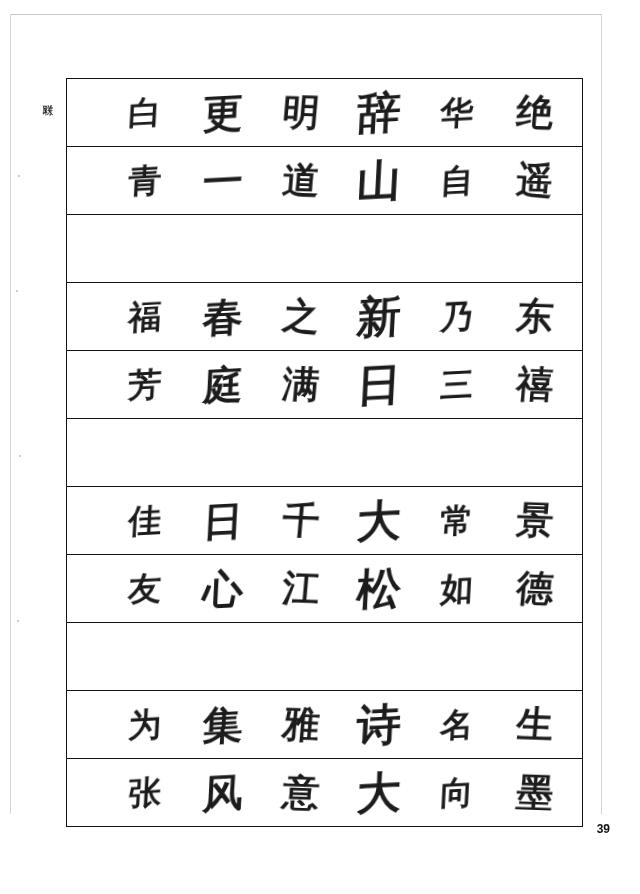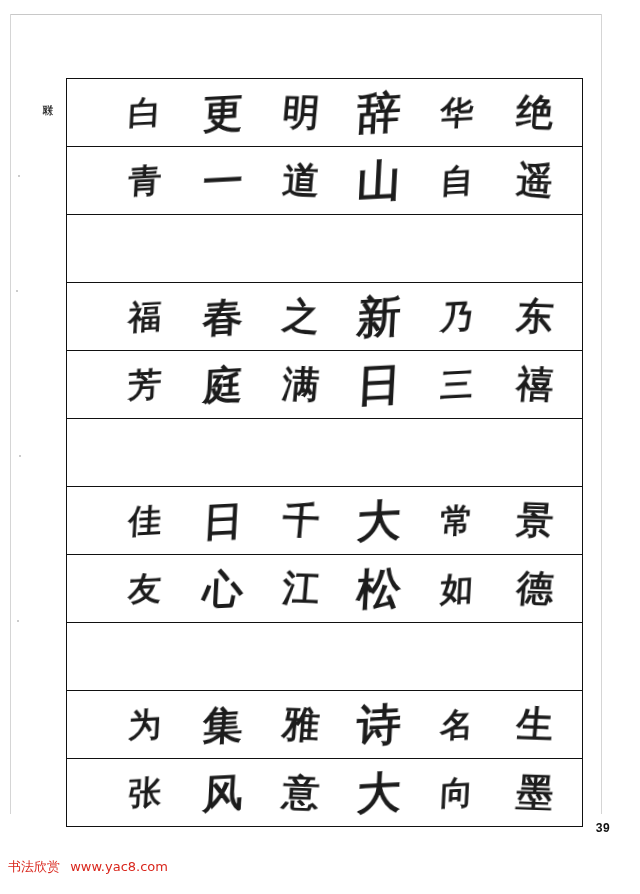--- a/index.html
+++ b/index.html
@@ -113,21 +113,21 @@
   .glyph.big { font-size: 44px; }
 
   
   .page-number {
     position: absolute;
     right: 30px;
     top: 822px;
     font-size: 12px;
     font-weight: 700;
     color: #111111;
-    font-family: Liberation Mono, monospace;
+    font-family: Liberation Sans, sans-serif;
   }
 
   
   .credit {
     position: absolute;
     left: 8px;
     top: 858px;
     font-size: 13px;
     color: #d9261c;
     font-family: "DejaVu Sans", sans-serif;
@@ -242,18 +242,14 @@
           <span class="glyph big">大</span>
           <span class="glyph alt">意</span>
           <span class="glyph">风</span>
           <span class="glyph small">张</span>
         </div>
       </div>
     </div>
 
   <div class="page-number">39</div>
 
-  <div class="credit">
-    <span class="cn">书法欣赏</span>
-    <span class="url">www.yac8.com</span>
-  </div>
 
 </div>
 
 </body></html>

